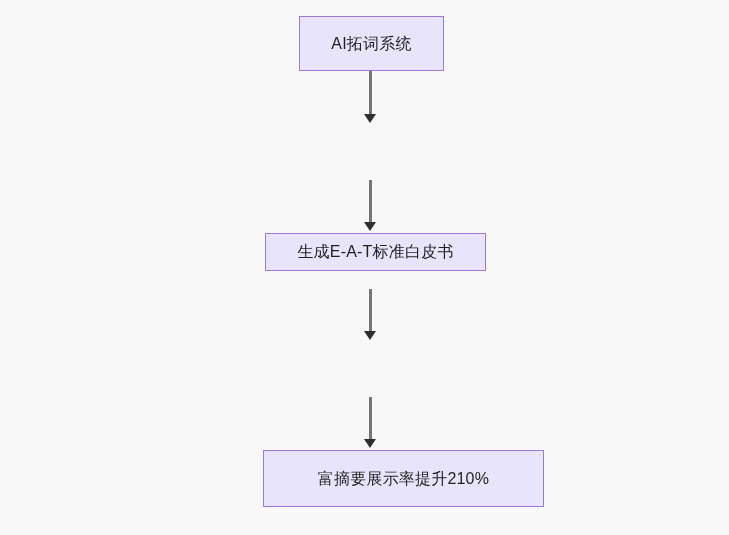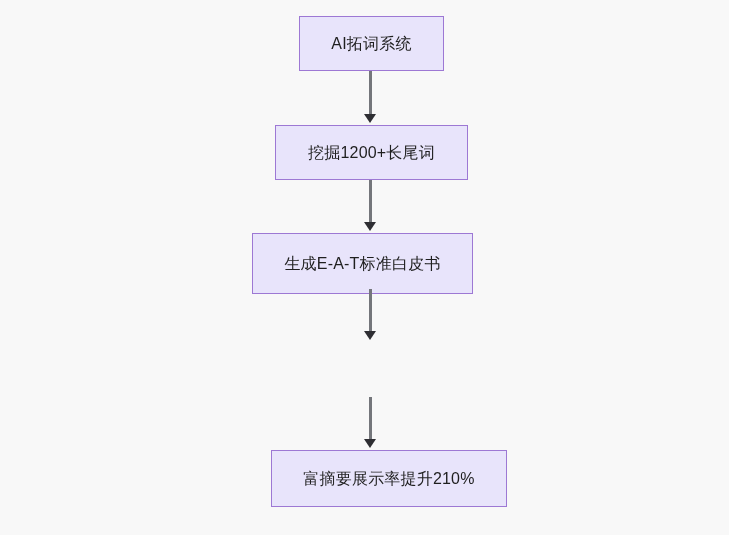--- a/index.html
+++ b/index.html
@@ -52,30 +52,27 @@
 </style>
 </head>
 <body>
 
 <div id="flowchart-canvas">
 
   <div class="node" style="left:299px; top:16px; width:145px; height:55px;">
     <span class="node-label">AI拓词系统</span>
   </div>
 
-  <div class="node" style="left:275px; top:125px; width:193px; height:55px;">
-    <span class="node-label">挖掘1200+长尾词</span>
-  </div>
 
-  <div class="node" style="left:252px; top:233px; width:221px; height:61px;align-items:center;">
+  <div class="node" style="left:265px; top:233px; width:221px; height:38px;align-items:center;">
     <span class="node-label">生成E-A-T标准白皮书</span>
   </div>
 
 
-  <div class="node" style="left:271px; top:450px; width:236px; height:57px;">
+  <div class="node" style="left:263px; top:450px; width:281px; height:57px;">
     <span class="node-label">富摘要展示率提升210%</span>
   </div>
 
   <div class="connector" style="left:369px; top:71px; height:45px;"></div>
   <div class="arrowhead" style="left:364px; top:114px;"></div>
 
   <div class="connector" style="left:369px; top:180px; height:44px;"></div>
   <div class="arrowhead" style="left:364px; top:222px;"></div>
 
   <div class="connector" style="left:369px; top:289px; height:44px;"></div>

